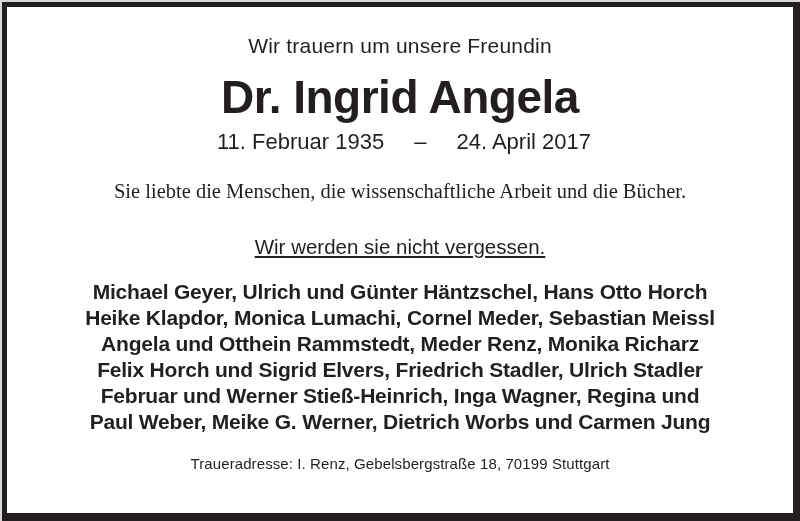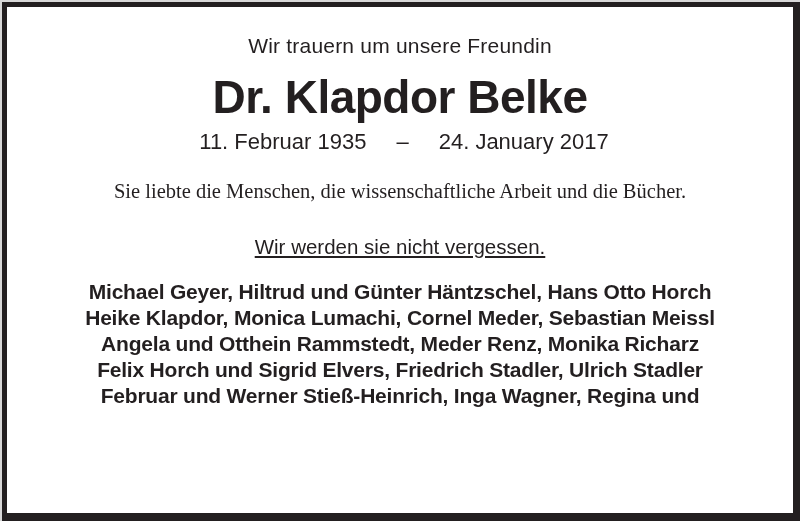--- a/index.html
+++ b/index.html
@@ -76,33 +76,35 @@
     font-weight: 400;
     letter-spacing: 0.1px;
   }
 </style>
 </head>
 <body>
 
 <div class="paper">
   <p class="intro">Wir trauern um unsere Freundin</p>
 
-  <h1 class="title">Dr. Klapdor Belke</h1>
+  <h1 class="title">Dr. Ingrid Angela</h1>
 
   <div class="dates">
     <span>11. Februar 1935</span>
     <span>–</span>
-    <span>24. January 2017</span>
+    <span>24. April 2017</span>
   </div>
 
   <p class="tribute tribute1">Sie liebte die Menschen, die wissenschaftliche Arbeit und die Bücher.</p>
 
   <p class="tribute tribute2">Wir werden sie nicht vergessen.</p>
 
   <div class="mourners">
-      <div class="mourner-line"><span class="seg-bold">Michael Geyer, Hiltrud</span><span class="seg-regular"> und </span><span class="seg-bold">Günter Häntzschel, Hans Otto Horch</span></div>
+      <div class="mourner-line"><span class="seg-bold">Michael Geyer, Ulrich</span><span class="seg-regular"> und </span><span class="seg-bold">Günter Häntzschel, Hans Otto Horch</span></div>
       <div class="mourner-line"><span class="seg-bold">Heike Klapdor, Monica Lumachi, Cornel Meder, Sebastian Meissl</span></div>
       <div class="mourner-line"><span class="seg-bold">Angela</span><span class="seg-regular"> und </span><span class="seg-bold">Otthein Rammstedt, Meder Renz, Monika Richarz</span></div>
       <div class="mourner-line"><span class="seg-bold">Felix Horch</span><span class="seg-regular"> und </span><span class="seg-bold">Sigrid Elvers, Friedrich Stadler, Ulrich Stadler</span></div>
       <div class="mourner-line"><span class="seg-bold">Februar</span><span class="seg-regular"> und </span><span class="seg-bold">Werner Stieß-Heinrich, Inga Wagner, Regina</span><span class="seg-regular"> und</span></div>
+      <div class="mourner-line"><span class="seg-bold">Paul Weber, Meike G. Werner, Dietrich Worbs</span><span class="seg-regular"> und </span><span class="seg-bold">Carmen Jung</span></div>
     </div>
 
+  <p class="address">Traueradresse: I. Renz, Gebelsbergstraße 18, 70199 Stuttgart</p>
 </div>
 
 </body></html>

